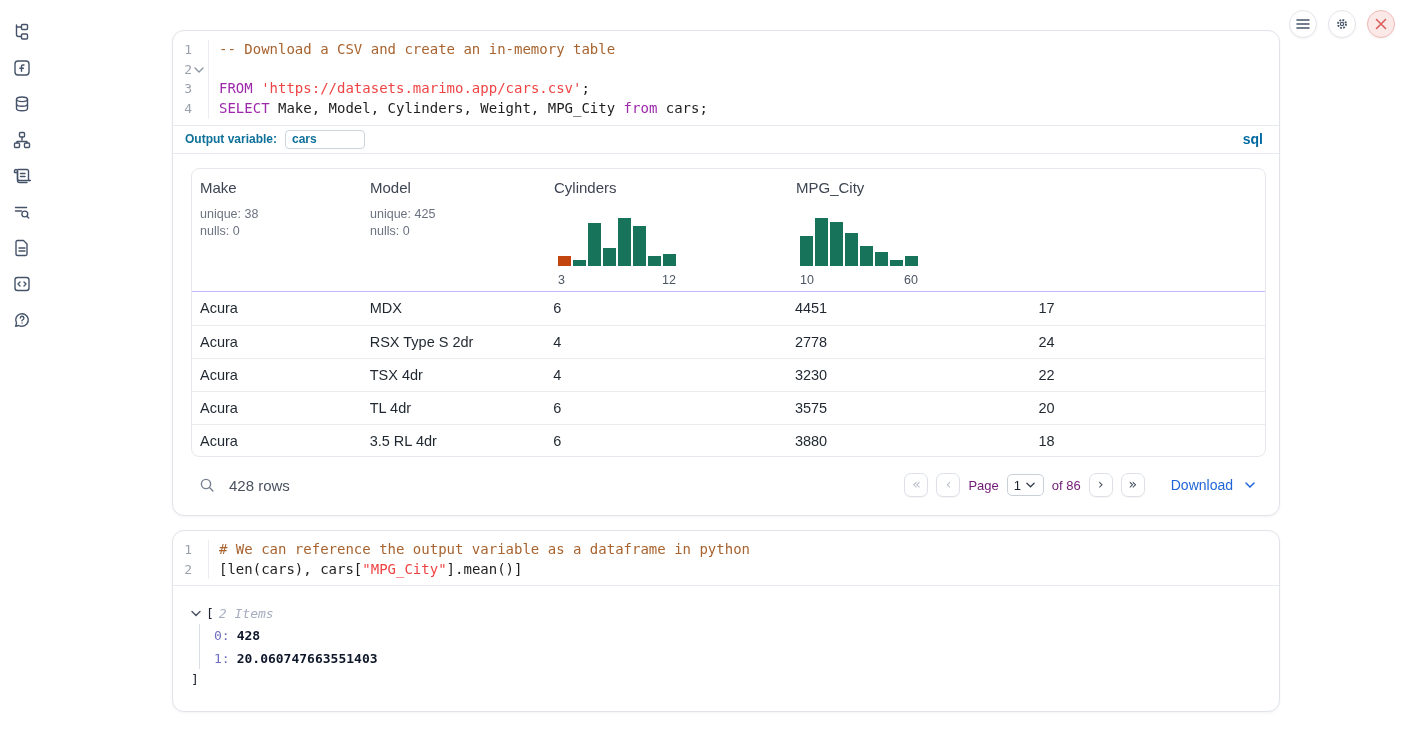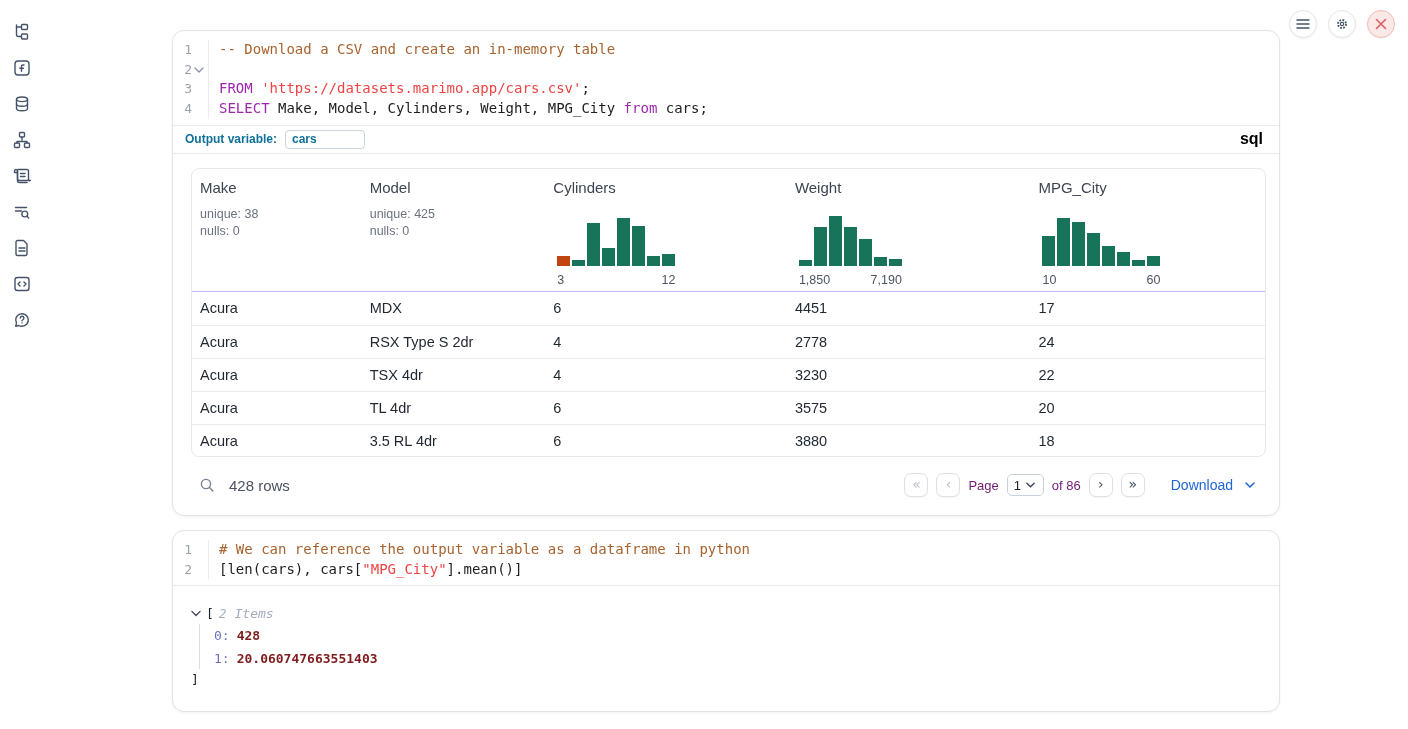--- a/index.html
+++ b/index.html
@@ -37,21 +37,21 @@
   .tok-comment { color:#a8632f; }
   .tok-kw      { color:#9d28ac; }
   .tok-str     { color:#ef4444; }
   .tok-plain   { color:#1e1e1e; }
 
   
   .outvar-row { height:28px; border-top:1px solid #e7eaee; display:flex; align-items:center; padding:0 16px 0 12px; }
   .outvar-label { font-size:12px; font-weight:bold; color:#0e7199; }
   .outvar-input { margin-left:8px; width:80px; height:19px; border:1px solid #ccd4dd; border-radius:4px;
     font-size:12px; font-weight:bold; color:#0e7199; padding:0 6px; font-family:"Liberation Sans",sans-serif; }
-  .lang-badge { margin-left:auto; font-size:16px; font-weight:bold; color:#000000; }
+  .lang-badge { margin-left:auto; font-size:14px; font-weight:bold; color:#0369a1; }
 
   
   .table-region { border-top:1px solid #e7eaee; height:360px; position:relative; }
   .data-table { position:absolute; left:18px; top:14px; width:1075px; height:289px;
     border:1px solid #e5e8ec; border-radius:8px; overflow:hidden; }
   .t-head { display:flex; height:123px; border-bottom:1px solid #c4b5fd; }
   .t-col { position:relative; padding:10px 8px 0 8px; }
   .c0{width:170px}.c1{width:184px}.c2{width:242px}.c3{width:244px}.c4{width:235px}
   .col-title { font-size:15px; color:#3d4553; }
   .col-stats { margin-top:10px; font-size:12.5px; color:#6b7280; line-height:17px; }
@@ -79,21 +79,21 @@
     font-weight:500; cursor:pointer; background:none; border:none; }
 
   
   .tree-region { border-top:1px solid #e7eaee; padding:16px 0 0 18px;
     font-family:"DejaVu Sans Mono", monospace; font-size:13px; color:#202531; }
   .tree-head { display:flex; align-items:center; gap:5px; height:22px; }
   .tree-items-label { font-style:italic; color:#a7adbf; }
   .tree-entries { margin-left:8px; border-left:1px solid #dadee5; padding-left:14px; }
   .tree-entry { height:22.5px; display:flex; align-items:center; }
   .tree-key { color:#6e6ec0; }
-  .tree-val { color:#7f1d1d; font-weight:bold; margin-left:7px; }
+  .tree-val { color:#0f172a; font-weight:bold; margin-left:7px; }
   .tree-close { height:20px; display:flex; align-items:center; }
 
   .icon-stroke { stroke:#45536a; fill:none; stroke-width:1.4; stroke-linecap:round; stroke-linejoin:round; }
 </style>
 </head>
 <body>
 
 <aside class="sidebar">
   <button class="side-btn" title="">
     <svg width="18" height="18" viewBox="0 0 18 18" class="icon-stroke">
@@ -247,36 +247,20 @@
               <div class="hist-bar" style="height: 48px; background: rgb(23, 115, 90);"></div>
               <div class="hist-bar" style="height: 40px; background: rgb(23, 115, 90);"></div>
               <div class="hist-bar" style="height: 10px; background: rgb(23, 115, 90);"></div>
               <div class="hist-bar" style="height: 12px; background: rgb(23, 115, 90);"></div>
             </div>
             <div class="hist-labels" style="width: 118px;">
               <span>3</span>
               <span>12</span>
             </div>
           </div>
-          <div class="t-col c3">
-            <div class="col-title">Weight</div>
-            <div class="hist" style="width: 103px;">
-              <div class="hist-bar" style="height: 6px; background: rgb(23, 115, 90);"></div>
-              <div class="hist-bar" style="height: 39px; background: rgb(23, 115, 90);"></div>
-              <div class="hist-bar" style="height: 50px; background: rgb(23, 115, 90);"></div>
-              <div class="hist-bar" style="height: 39px; background: rgb(23, 115, 90);"></div>
-              <div class="hist-bar" style="height: 27px; background: rgb(23, 115, 90);"></div>
-              <div class="hist-bar" style="height: 9px; background: rgb(23, 115, 90);"></div>
-              <div class="hist-bar" style="height: 7px; background: rgb(23, 115, 90);"></div>
-            </div>
-            <div class="hist-labels" style="width: 103px;">
-              <span>1,850</span>
-              <span>7,190</span>
-            </div>
-          </div>
           <div class="t-col c4">
             <div class="col-title">MPG_City</div>
             <div class="hist" style="width: 118px;">
               <div class="hist-bar" style="height: 30px; background: rgb(23, 115, 90);"></div>
               <div class="hist-bar" style="height: 48px; background: rgb(23, 115, 90);"></div>
               <div class="hist-bar" style="height: 44px; background: rgb(23, 115, 90);"></div>
               <div class="hist-bar" style="height: 33px; background: rgb(23, 115, 90);"></div>
               <div class="hist-bar" style="height: 20px; background: rgb(23, 115, 90);"></div>
               <div class="hist-bar" style="height: 14px; background: rgb(23, 115, 90);"></div>
               <div class="hist-bar" style="height: 6px; background: rgb(23, 115, 90);"></div>

